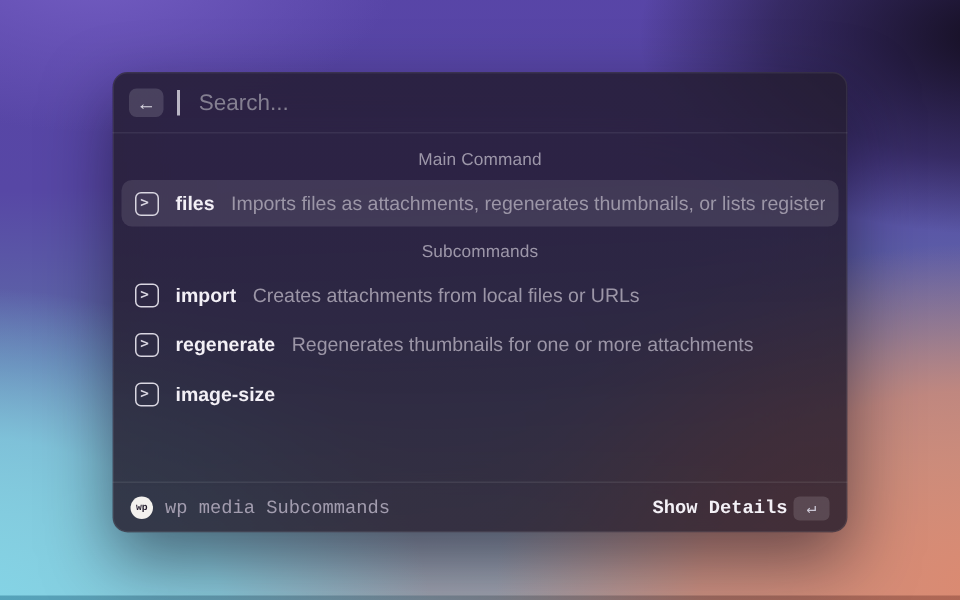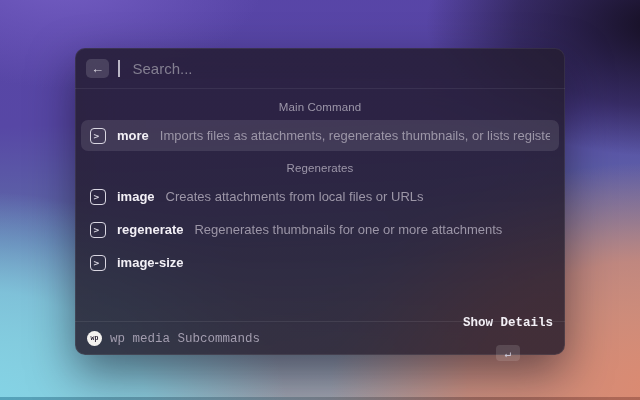--- a/index.html
+++ b/index.html
@@ -70,21 +70,21 @@
   .footer {
     flex:0 0 34px; height:34px; border-top:1px solid rgba(255,255,255,0.08);
     display:flex; align-items:center; padding:0 12px;font-family:Liberation Mono, monospace;
   }
   .wp-badge {
     width:15px; height:15px; border-radius:50%; background:#f3f1ee;
     color:#231c2e; font-size:6.5px; font-weight:800;
     display:flex; align-items:center; justify-content:center; margin-right:8px; flex:0 0 auto;
   }
   .footer-label { font-size:12.5px; color:#a39daf; }
-  .footer-right { margin-left:auto; display:flex; align-items:center; gap:15px;flex-direction:column; }
+  .footer-right { margin-left:auto; display:flex; align-items:center; gap:4px; }
   .show-details { font-size:12.5px; font-weight:600; color:#f3f0f6; cursor:pointer; }
   .keycap {
     min-width:24px; height:16px; border-radius:4px; padding:0 4px;
     background:rgba(255,255,255,0.13); color:#c9c5d3; font-size:11px;
     display:flex; align-items:center; justify-content:center; cursor:pointer;
   }
 </style>
 </head>
 <body>
 
@@ -98,27 +98,27 @@
         <span>←</span>
       </button>
       <span class="caret"></span>
       <input class="search-input" type="text" placeholder="Search..." style="">
     </div>
 
     <div class="list" id="list">
         <div class="section-title">Main Command</div>
         <div class="row selected">
           <span class="term-icon">&gt;</span>
-          <span class="cmd-name">more</span>
+          <span class="cmd-name">files</span>
           <span class="cmd-desc">Imports files as attachments, regenerates thumbnails, or lists registered image sizes</span>
         </div>
-        <div class="section-title">Regenerates</div>
+        <div class="section-title">Subcommands</div>
         <div class="row">
           <span class="term-icon">&gt;</span>
-          <span class="cmd-name">image</span>
+          <span class="cmd-name">import</span>
           <span class="cmd-desc">Creates attachments from local files or URLs</span>
         </div>
         <div class="row">
           <span class="term-icon">&gt;</span>
           <span class="cmd-name">regenerate</span>
           <span class="cmd-desc">Regenerates thumbnails for one or more attachments</span>
         </div>
         <div class="row">
           <span class="term-icon">&gt;</span>
           <span class="cmd-name">image-size</span>

